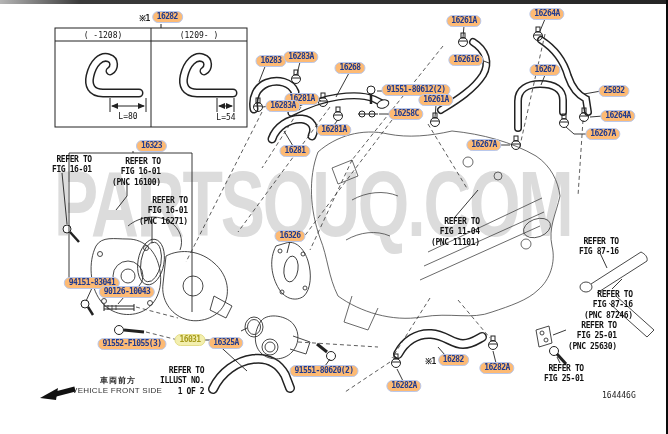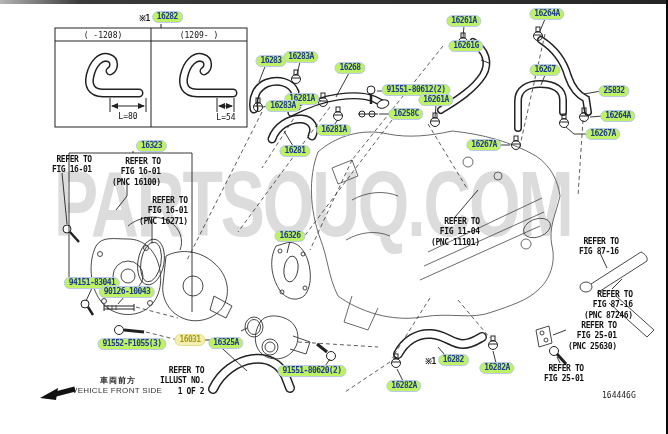--- a/index.html
+++ b/index.html
@@ -14,21 +14,21 @@
     position:absolute;left:54px;top:158px;z-index:0;
     font:bold 92px "Liberation Sans",sans-serif;color:#dcdcdc;
     letter-spacing:-3px;transform:scaleX(0.72);transform-origin:left top;
     line-height:1.0;user-select:none;white-space:nowrap;
   }
   svg.art{position:absolute;left:0;top:0;z-index:1;}
   #labels-layer,#notes-layer{position:absolute;left:0;top:0;width:100%;height:100%;z-index:2;pointer-events:none;}
   .pill-wrap{position:absolute;transform:translate(-50%,-50%);display:flex;align-items:center;gap:2px;white-space:nowrap;pointer-events:auto;cursor:pointer;}
   .pill-prefix{font:bold 8px "DejaVu Sans Mono",monospace;color:#1b1b1b;letter-spacing:-0.5px;}
   .pill{
-    background:#bef264;color:#1e3a8f;border:1px solid #b9c8ec;border-radius:9px;
+    background:#fdba74;color:#1e3a8f;border:1px solid #b9c8ec;border-radius:9px;
     padding:0px 4px 1px;font:bold 8px "DejaVu Sans Mono",monospace;letter-spacing:-0.6px;
   }
   .pill-wrap.highlight .pill{background:#f3efae;border-color:#e4dd8a;color:#a79b1c;}
   .note{
     position:absolute;white-space:pre-line;font:bold 8px "DejaVu Sans Mono",monospace;
     color:#121212;line-height:1.3;letter-spacing:-0.4px;text-align:right;
   }
   .front-side-jp{position:absolute;left:100px;top:375px;font:bold 8px "DejaVu Sans Mono",monospace;color:#2a2a2a;letter-spacing:1px;}
   .front-side-en{position:absolute;left:72px;top:386px;font:8px "Liberation Sans",sans-serif;color:#333;letter-spacing:0.3px;}
   .drawing-no{position:absolute;left:602px;top:391px;font:8px "DejaVu Sans Mono",monospace;color:#222;letter-spacing:0px;text-align:right;}
@@ -343,21 +343,21 @@
   <div class="pill-wrap" style="left: 464px; top: 21px;">
 
     <span class="pill">16261A</span>
   </div>
 
   <div class="pill-wrap" style="left: 547px; top: 14px;">
 
     <span class="pill">16264A</span>
   </div>
 
-  <div class="pill-wrap" style="left: 466px; top: 46px;">
+  <div class="pill-wrap" style="left: 466px; top: 60px;">
 
     <span class="pill">16261G</span>
   </div>
 
   <div class="pill-wrap" style="left: 545px; top: 70px;">
 
     <span class="pill">16267</span>
   </div>
 
   <div class="pill-wrap" style="left: 416px; top: 90px;">
@@ -443,21 +443,21 @@
   <div class="pill-wrap highlight" style="left: 190px; top: 340px;">
 
     <span class="pill">16031</span>
   </div>
 
   <div class="pill-wrap" style="left: 132px; top: 344px;">
 
     <span class="pill">91552-F1055(3)</span>
   </div>
 
-  <div class="pill-wrap" style="left: 312px; top: 371px;">
+  <div class="pill-wrap" style="left: 324px; top: 371px;">
 
     <span class="pill">91551-80620(2)</span>
   </div>
 
   <div class="pill-wrap" style="left: 447px; top: 360px;">
     <span class="pill-prefix">※1</span>
     <span class="pill">16282</span>
   </div>
 
   <div class="pill-wrap" style="left: 497px; top: 368px;">

